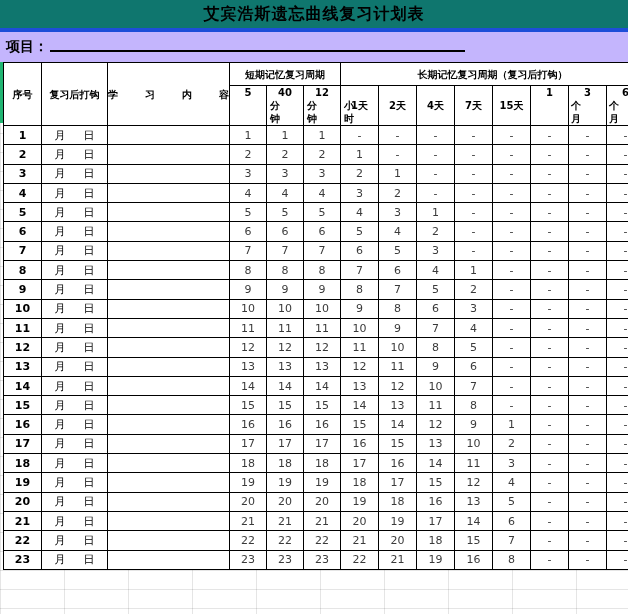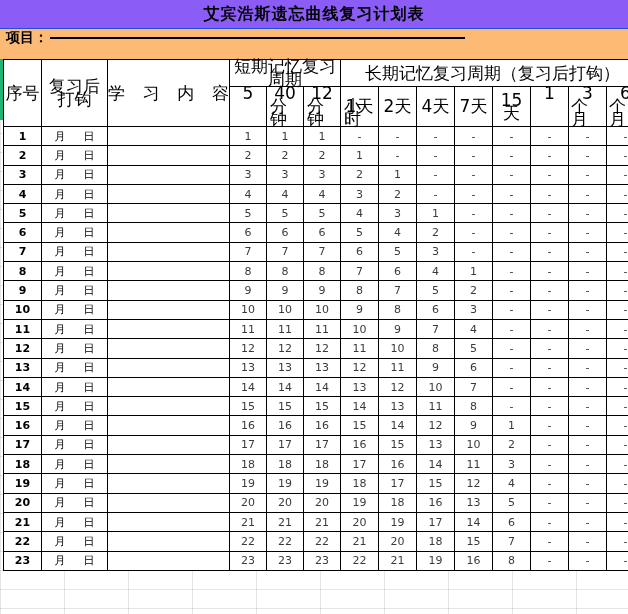--- a/index.html
+++ b/index.html
@@ -33,37 +33,38 @@
     z-index: 1;
     width: 628px;
   }
 
   
   .title-row {
     height: 28px;
     display: flex;
     align-items: center;
     justify-content: center;
-    border-bottom: 1px solid #1d4ed8;
-    background: #8b5cf6;
+    border-bottom: 4px solid #1d4ed8;
+    background: #0f766e;
   }
   .title-text {
     font-family: "DejaVu Serif", "Liberation Serif", serif;
     font-size: 16px;
     font-weight: bold;
     letter-spacing: 1px;
     white-space: nowrap;
   }
 
   
   .project-row {
     height: 30px;
     display: flex;
+    align-items: center;
     padding-left: 6px;
-    background: #fdba74;
+    background: #c4b5fd;
   }
   .project-label {
     font-size: 14px;
     font-weight: bold;
     white-space: nowrap;
     font-family: "DejaVu Sans", sans-serif;
   }
   .project-rule {
     flex: 0 0 415px;
     height: 0;
@@ -99,22 +100,22 @@
     padding: 0;
     text-align: center;
     vertical-align: middle;
     font-size: 11px;
     font-family: "DejaVu Sans", "Liberation Sans", sans-serif;
     background: #ffffff;
   }
 
   
   table.plan thead th {
-    font-weight: normal;
-    font-size: 17px;
+    font-weight: bold;
+    font-size: 10px;
     line-height: 13px;
   }
   .h-group {
     height: 22px;
   }
   .h-sub {
     height: 39px;
   }
   .h-tall {
     height: 61px;

